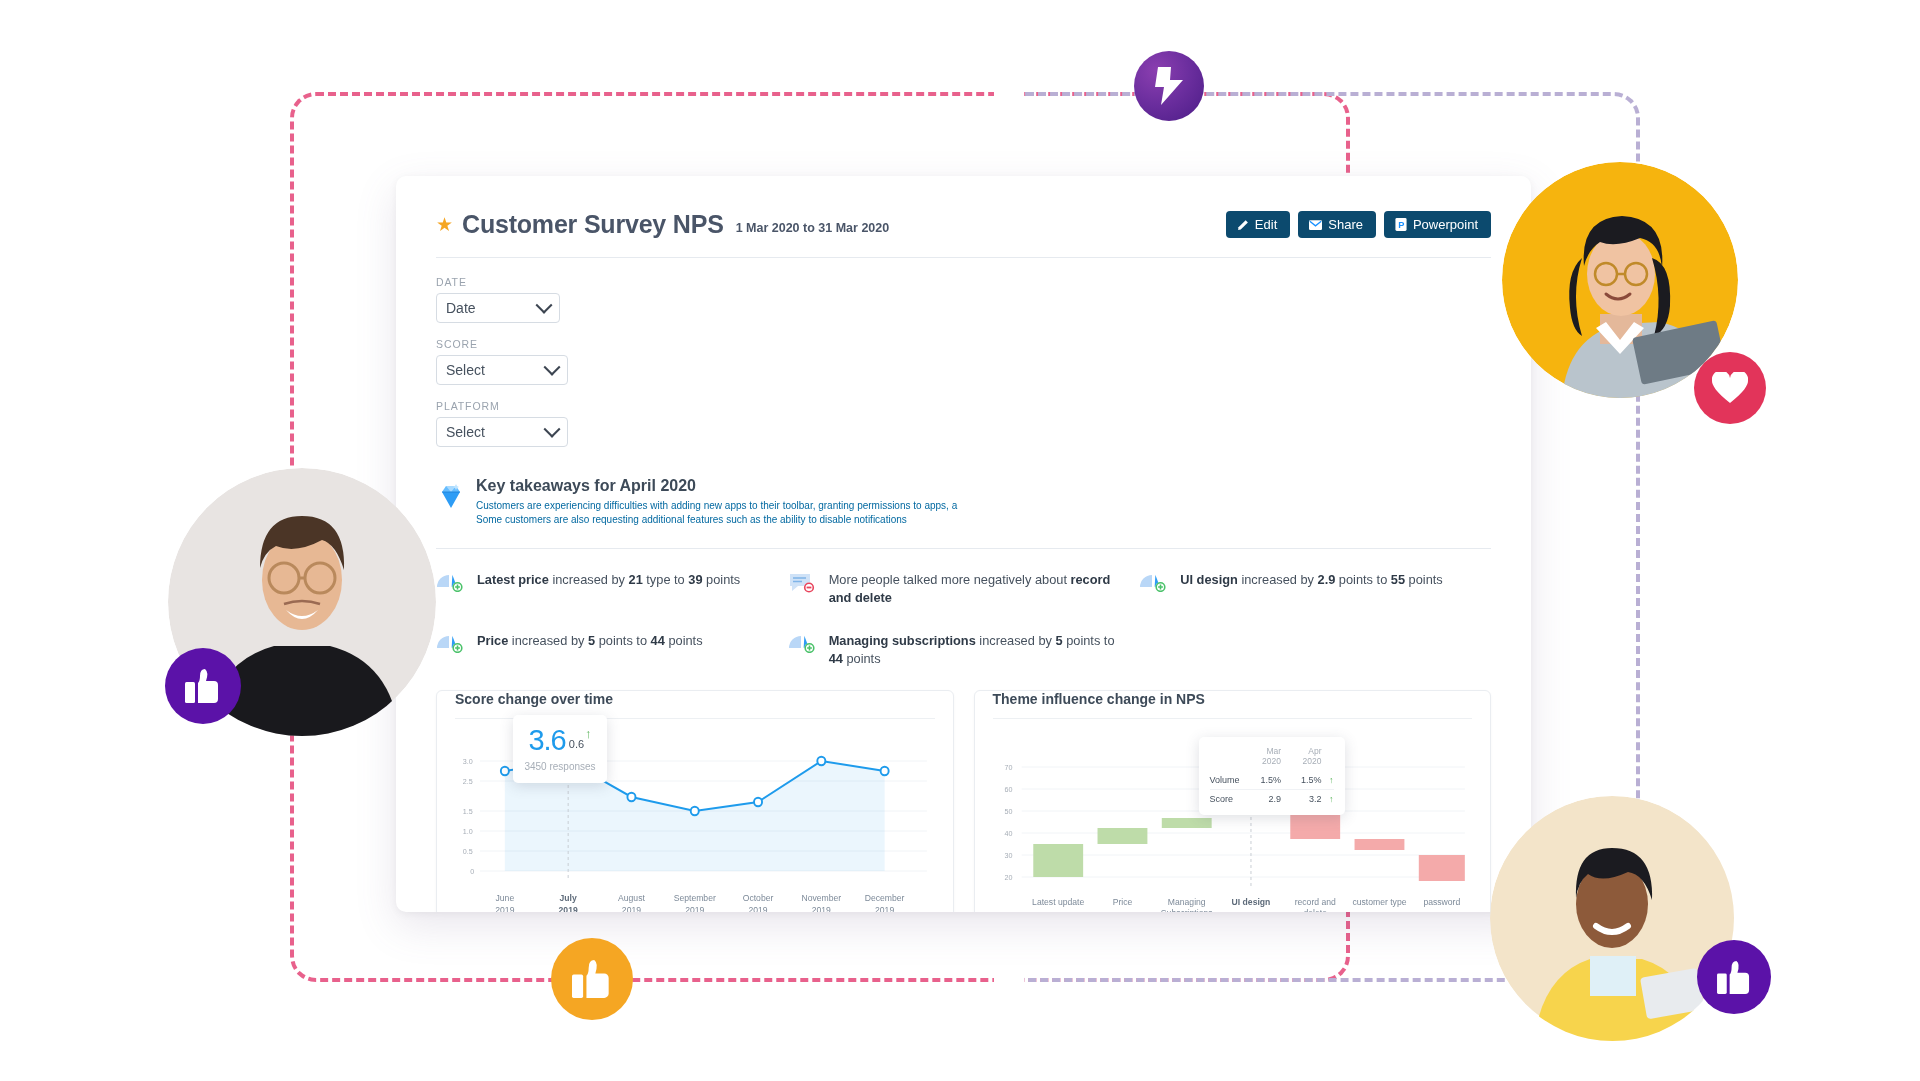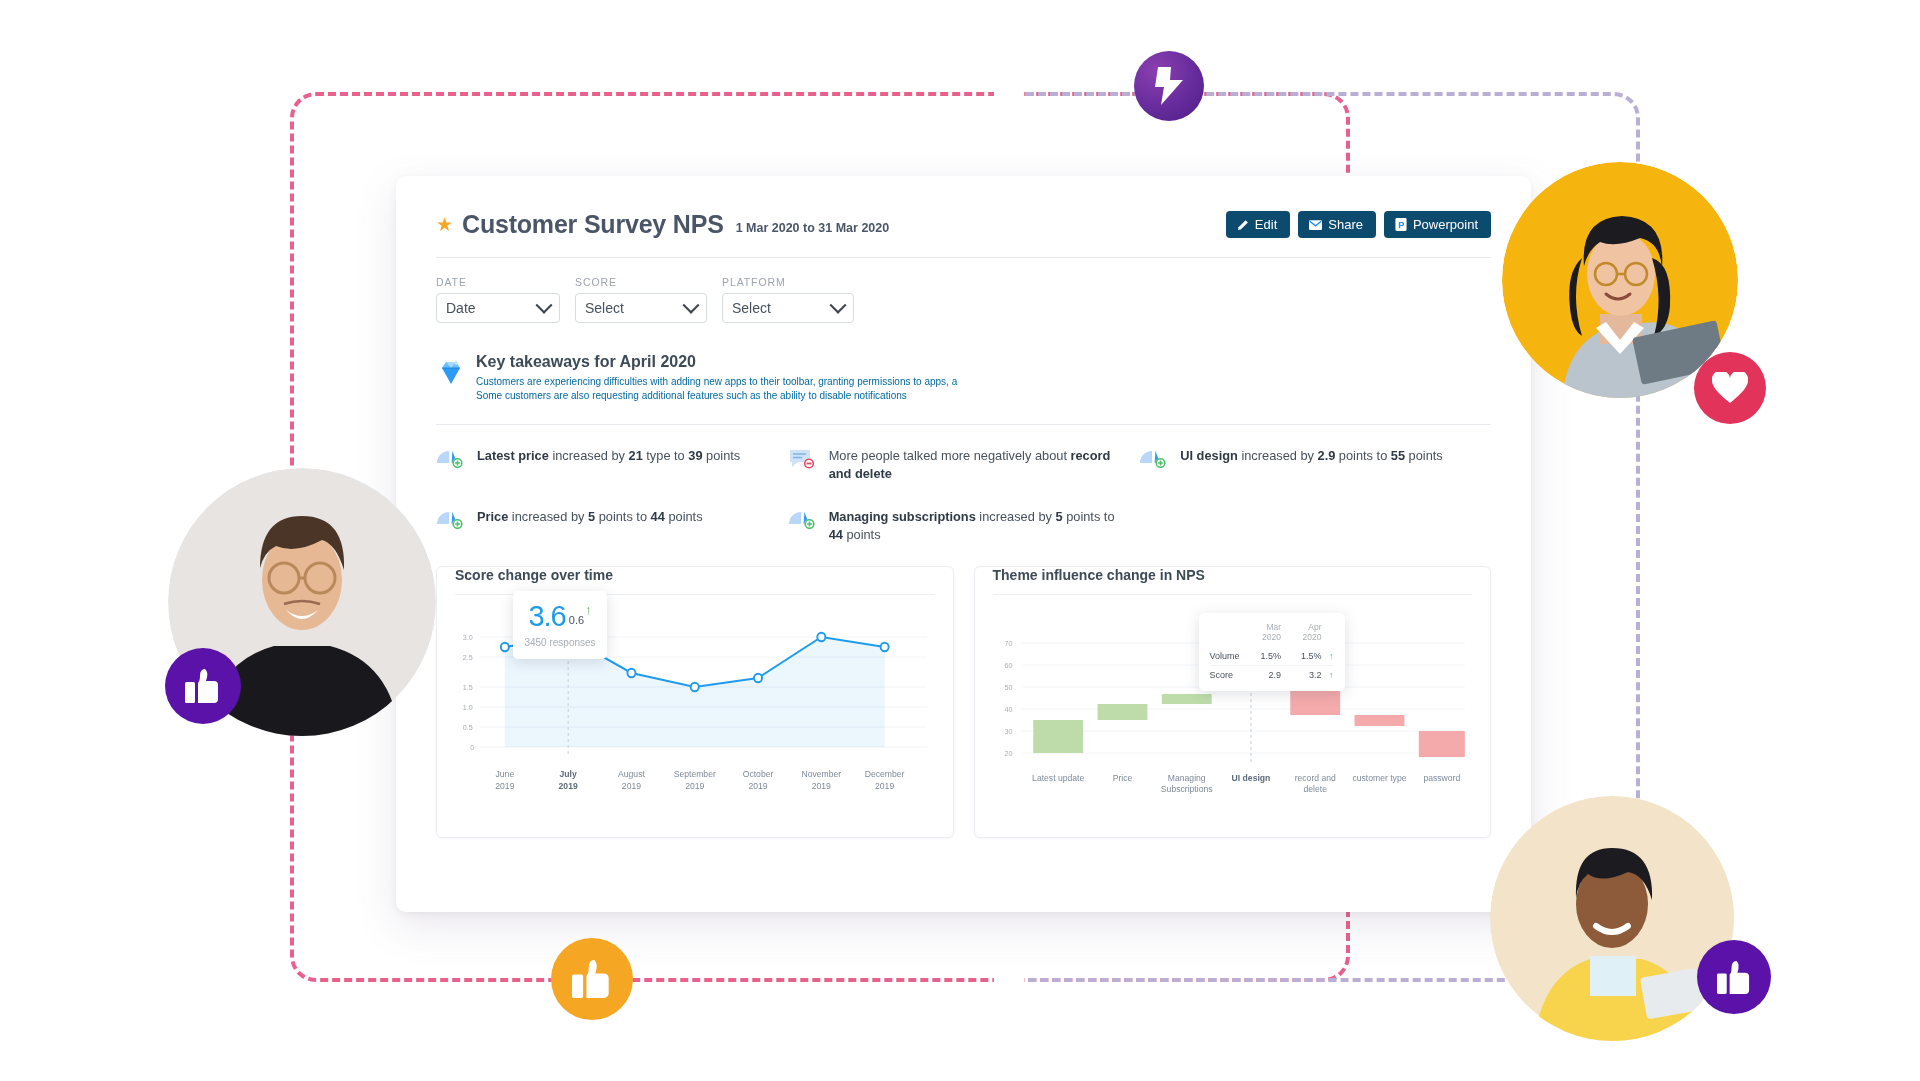--- a/index.html
+++ b/index.html
@@ -55,21 +55,21 @@
   .btn{
     background:#0c4a6e;color:#fff;border:none;border-radius:4px;
     font-size:13px;font-family:"Liberation Sans",sans-serif;
     padding:7px 13px 7px 11px;display:flex;align-items:center;gap:6px;cursor:pointer;
     line-height:1;
   }
   .btn svg{display:block;}
   .hdr-rule{height:1px;background:#E6EAEF;margin-top:18px;}
 
   
-  .filters{display:flex;gap:15px;margin-top:18px;}
+  .filters{display:flex;gap:15px;margin-top:18px;flex-direction:column;}
   .filt-label{font-size:10.5px;color:#9AA3AE;letter-spacing:.9px;margin-bottom:5px;}
   .select-box{
     width:124px;height:30px;border:1px solid #D6DCE3;border-radius:4px;
     background:#fff;display:flex;align-items:center;padding:0 9px;
     font-size:14px;color:#46515E;box-sizing:border-box;cursor:pointer;
   }
   .select-box .cv{flex:1;}
   .chev{width:10px;height:10px;border-right:2px solid #3C4551;border-bottom:2px solid #3C4551;transform:rotate(45deg) translate(-2px,-2px);}
 
   

